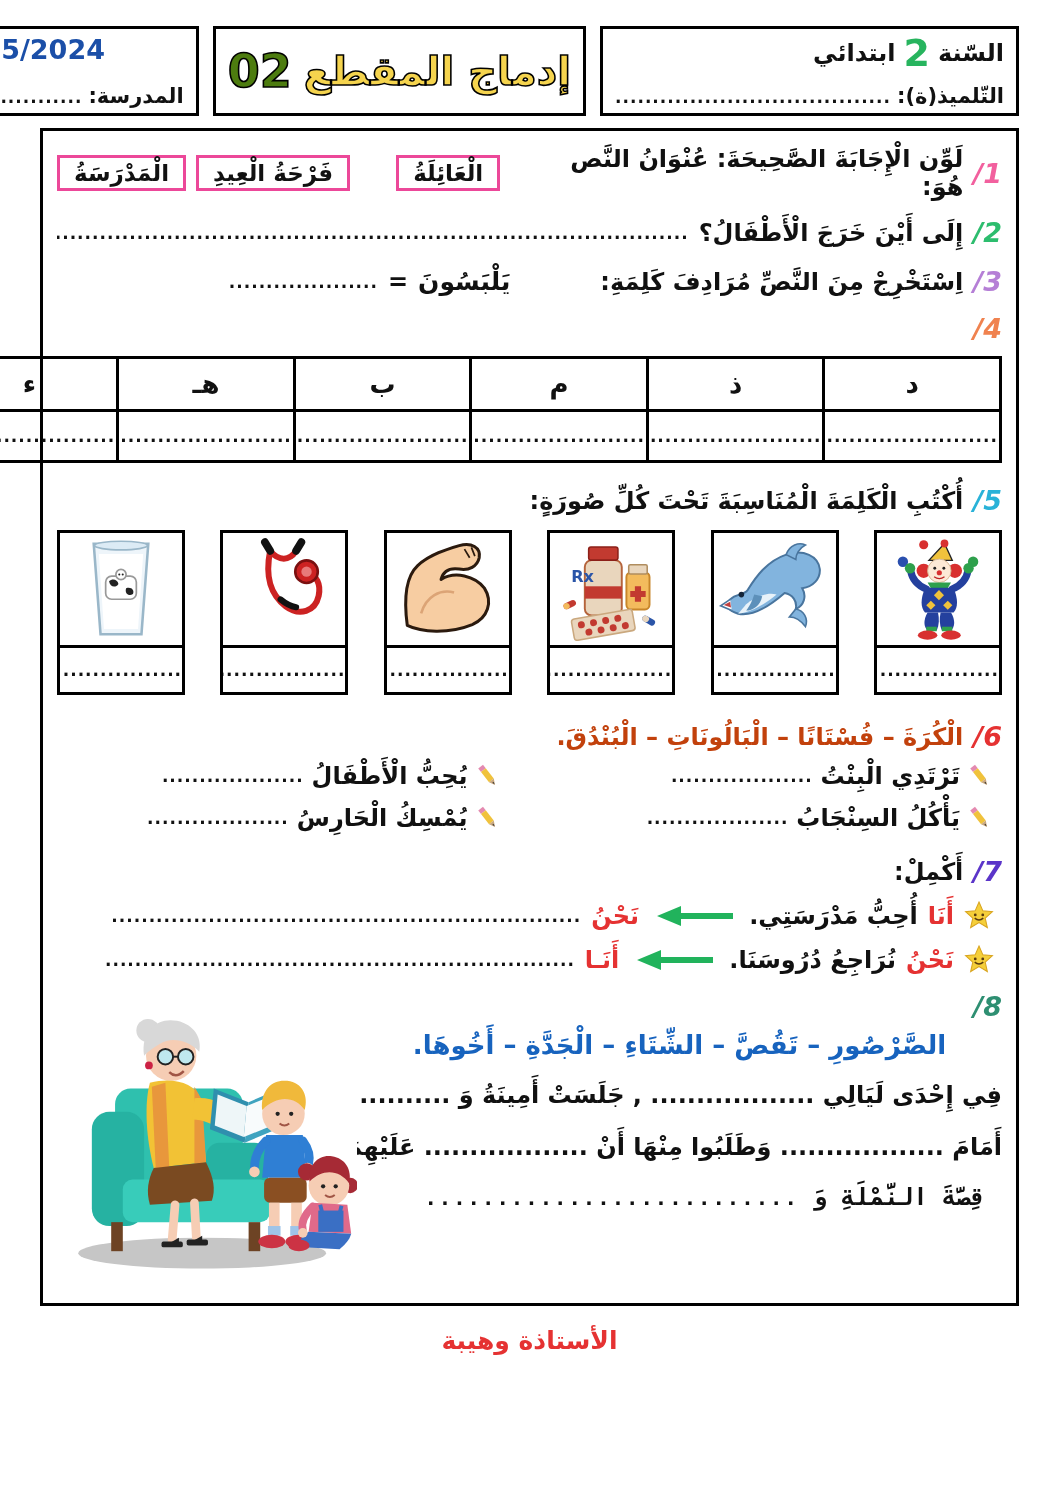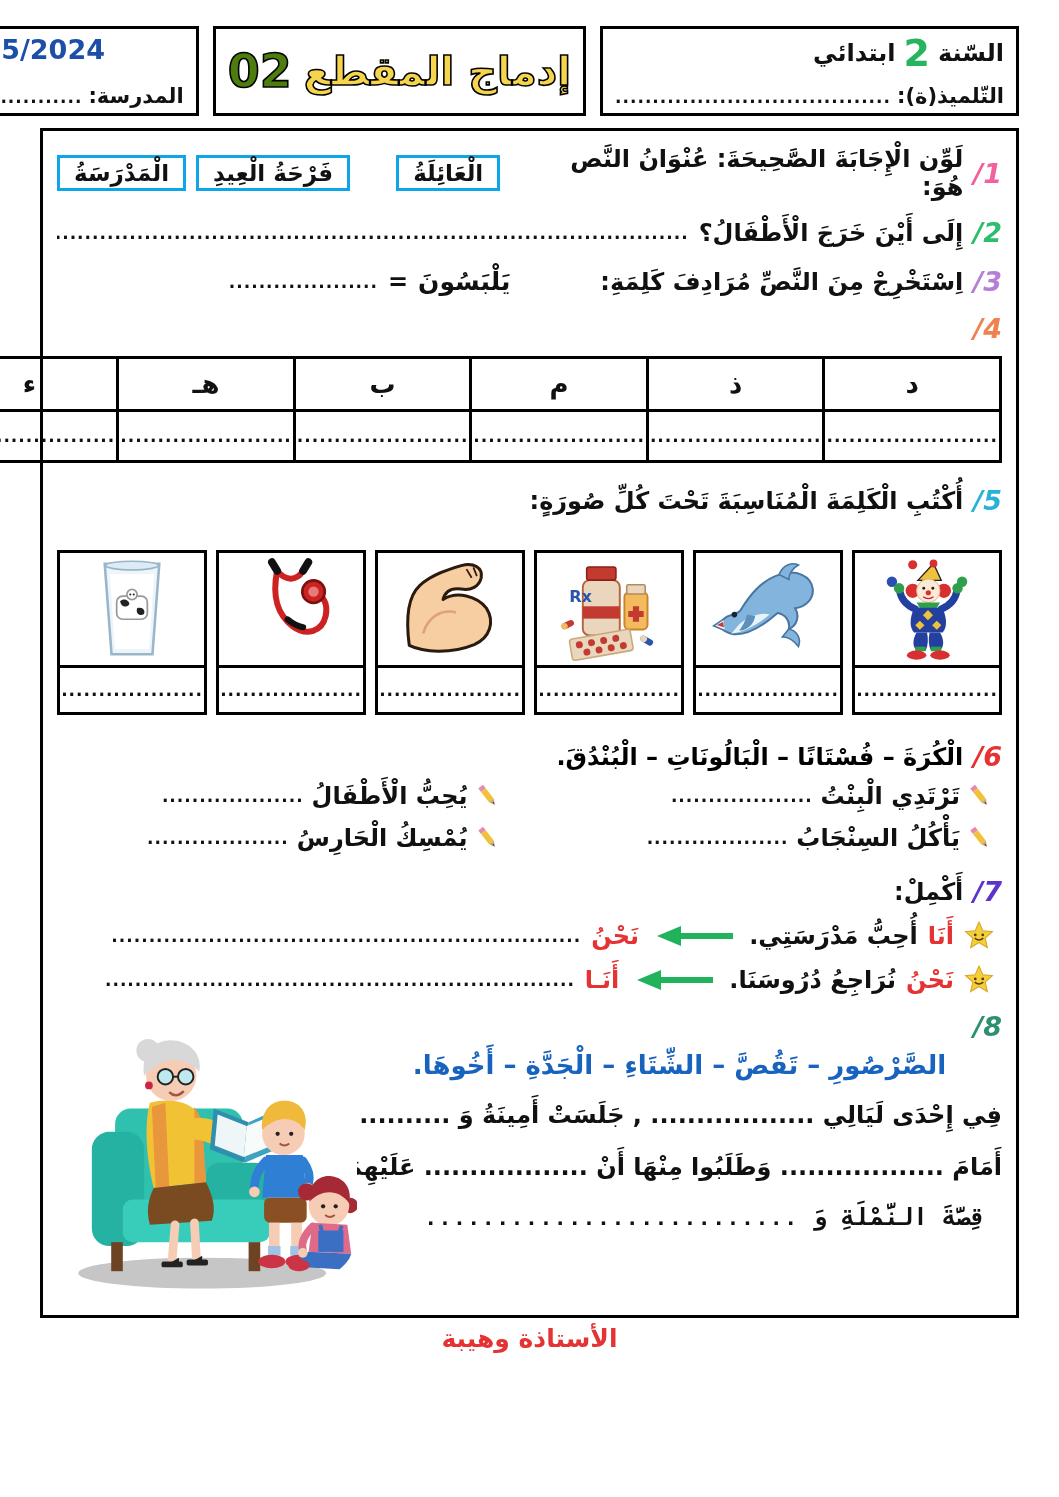--- a/index.html
+++ b/index.html
@@ -30,57 +30,57 @@
     font-size:24.5px;font-weight:800;line-height:1.6;text-align:right;text-indent:38px;min-height:102px;box-sizing:border-box;
   }
   
   .main{border:3px solid #000;margin-top:12px;padding:8px 14px 12px;box-sizing:border-box;min-height:1178px;}
   .q{display:flex;align-items:center;gap:10px;font-size:24px;font-weight:700;flex-wrap:nowrap;}
   .q-num{direction:ltr;unicode-bidi:bidi-override;font-style:italic;font-weight:800;font-size:27px;flex:0 0 auto;}
   .c1{color:#f2609e}.c2{color:#2dbd6e}.c3{color:#b57fd6}.c4{color:#f0824f}
   .c5{color:#29b2d8}.c6{color:#e53232}.c7{color:#5b35c9}.c8{color:#2e8f72}
   .dots{font-weight:700;letter-spacing:1px;font-size:17px;white-space:nowrap;overflow:hidden;}
   .dots.fill{flex:1 1 0;min-width:0;}
-  .opt-box{border:3px solid #0ea5e9;padding:2px 14px;font-size:23px;font-weight:800;white-space:nowrap;}
+  .opt-box{border:3px solid #ec4899;padding:2px 14px;font-size:23px;font-weight:800;white-space:nowrap;}
   .opt-gap{width:26px;flex:0 0 auto;}
   .q3-word{font-size:25px;font-weight:800;}
   .q3-spacer{width:70px;flex:0 0 auto;}
   .q3-dots{width:165px;}
   
   table.letters{width:100%;border-collapse:collapse;margin-top:12px;border:3px solid #000;}
   table.letters td{border:3px solid #000;text-align:center;}
   .letter-cell{height:48px;font-size:26px;font-weight:800;}
   .letter-dots-cell{height:46px;}
   
   .pics{display:flex;justify-content:space-between;margin-top:14px;}
-  .pic-card{width:150px;border:3px solid #000;box-sizing:border-box;background:#fff;margin-top:20px;}
+  .pic-card{width:128px;border:3px solid #000;box-sizing:border-box;background:#fff;}
   .pic-img{height:112px;display:flex;align-items:center;justify-content:center;border-bottom:3px solid #000;overflow:hidden;}
   .pic-img svg{width:126px;height:104px;}
   .pic-ans{height:44px;display:flex;align-items:center;justify-content:center;}
   
-  .bank6{color:#000000;font-weight:800;}
+  .bank6{color:#c2410c;font-weight:800;}
   .q6-grid{display:grid;grid-template-columns:1fr 1fr;column-gap:60px;row-gap:14px;margin-top:10px;padding:0 10px;}
   .q6-item{display:flex;align-items:center;gap:8px;font-size:24px;font-weight:700;}
   .q6-item .dots{width:150px;}
   .pencil{width:24px;height:26px;flex:0 0 auto;}
   
   .q7-item{display:flex;align-items:center;gap:10px;margin-top:14px;font-size:24px;font-weight:700;padding-right:8px;}
   .red{color:#e53232;}
   .star{width:30px;height:30px;flex:0 0 auto;}
   .arrow{width:78px;height:24px;flex:0 0 auto;margin:0 6px;}
   
   .q8-wrap{display:flex;margin-top:16px;align-items:flex-start;}
   .q8-col{flex:1 1 auto;min-width:0;}
   .q8-bank{color:#1763be;text-align:center;font-size:26px;font-weight:800;margin-top:8px;}
   .q8-lines{margin-top:10px;font-size:24px;font-weight:700;line-height:2.15;text-align:right;}
   .q8-line{white-space:nowrap;overflow:hidden;}
   .q8-line.center{text-align:center;padding-left:50px;font-family:Liberation Mono, monospace;}
   .illus{flex:0 0 300px;width:300px;height:292px;}
   
-  .footer{text-align:center;color:#e53232;font-size:25px;font-weight:800;margin-top:6px;}
+  .footer{text-align:center;color:#e53232;font-size:25px;font-weight:800;margin-top:20px;}
 </style>
 </head>
 <body>
 
 <div class="page">
 
   <div class="header">
     <div class="hbox">
       <div class="grade-line">
         <span>السّنة</span>

